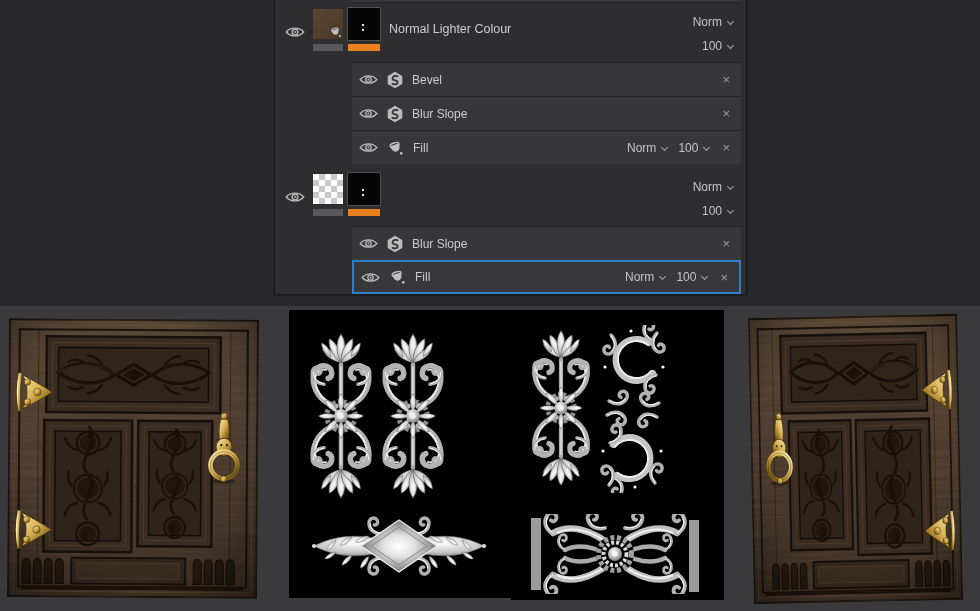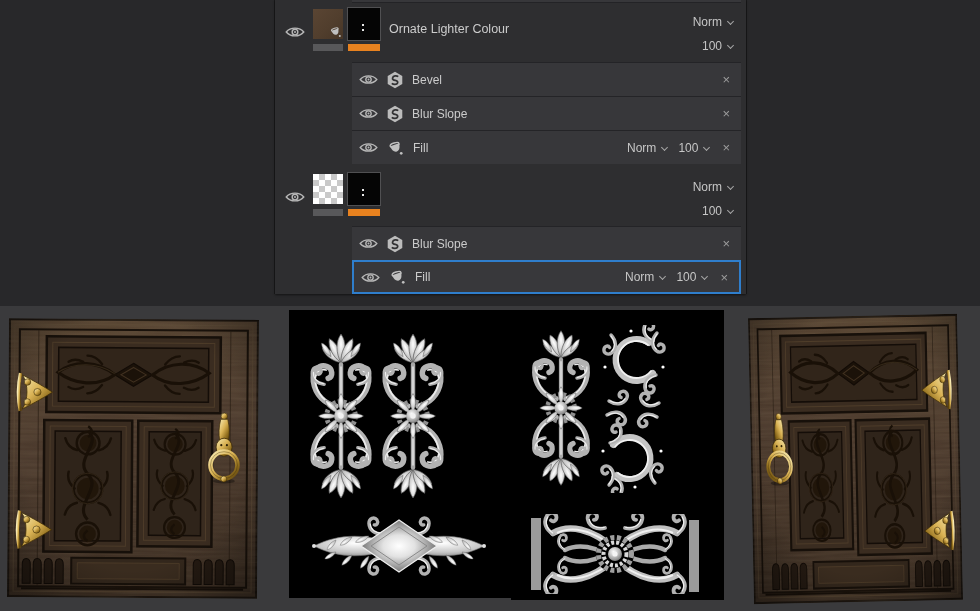--- a/index.html
+++ b/index.html
@@ -351,21 +351,21 @@
       <span class="bucket-mini"><svg width="13" height="12" viewBox="0 0 20 19">
             <use href="#iBucket"></use>
           </svg></span>
     </div>
     <div class="bar-gray"></div>
     <div class="thumb-mask">
       <span class="mask-dot" style="left:14px;top:16px"></span>
       <span class="mask-dot" style="left:14px;top:21px"></span>
     </div>
     <div class="bar-orange" style="background:#e8821f"></div>
-    <div class="gname">Ornate Lighter Colour</div>
+    <div class="gname">Normal Lighter Colour</div>
     <div class="rcol" style="top:12px"><span>Norm</span><span class="chev"></span></div>
     <div class="rcol" style="top:36px"><span>100</span><span class="chev"></span></div>
   </div>
 
   <div class="abs crow" style="top:62px">
     <span class="eye"><svg width="19" height="13" viewBox="0 0 24 16">
           <use href="#iEye"></use>
         </svg></span>
     <span class="licon"><svg width="16" height="18" viewBox="0 0 18 20">
           <use href="#iHexS"></use>

